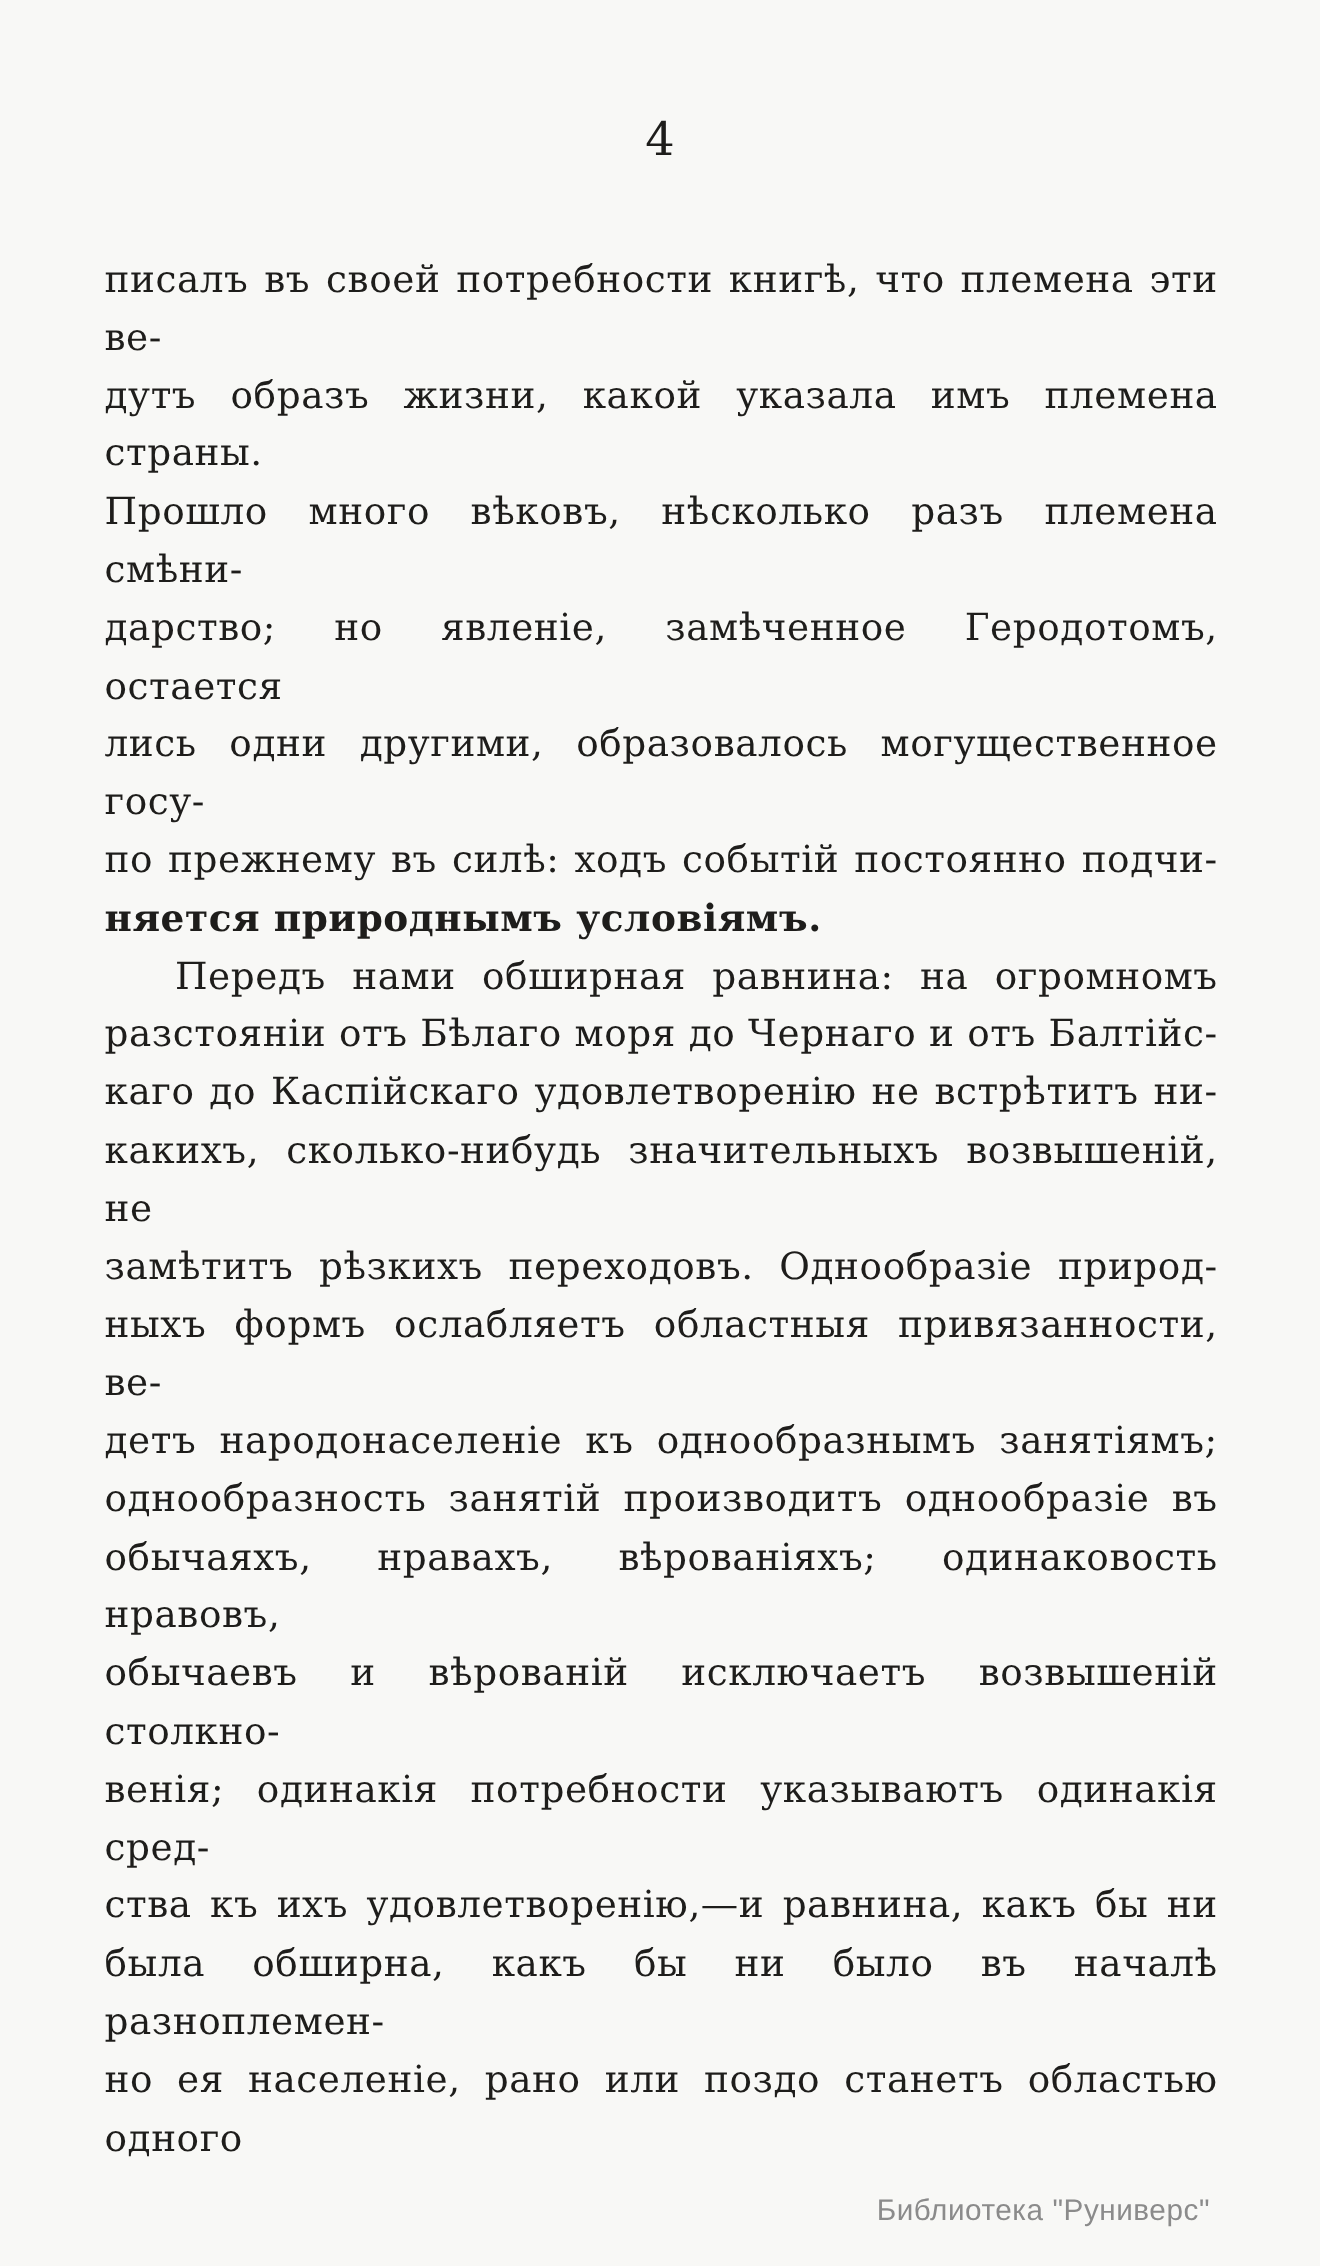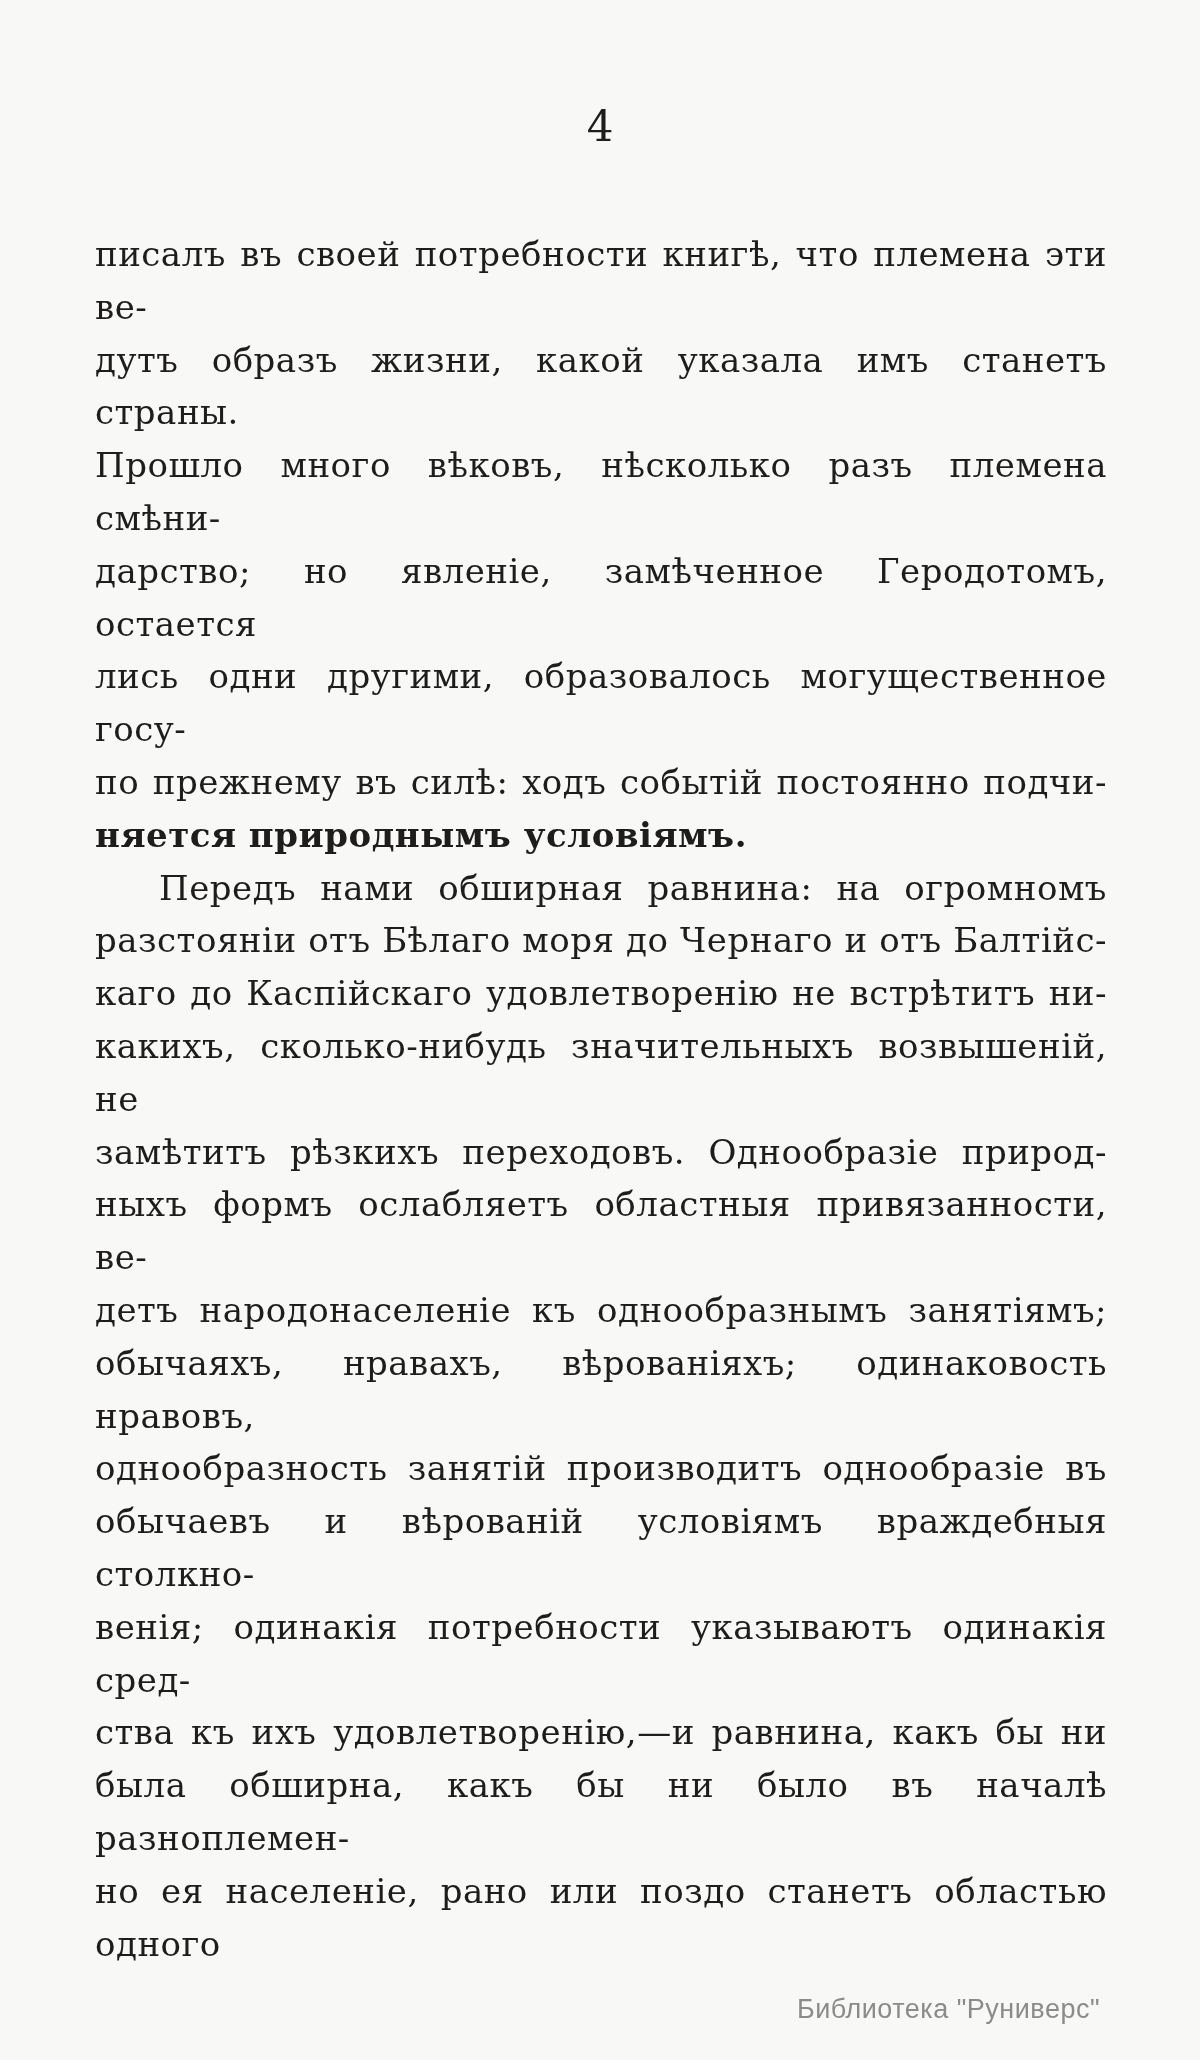--- a/index.html
+++ b/index.html
@@ -65,38 +65,38 @@
 </style>
 </head>
 <body>
 
 <div class="page">
   <div class="page-number">4</div>
 
   <div class="text-column">
       <div class="paragraph">
         <div class="text-line">писалъ въ своей потребности книгѣ, что племена эти ве-</div>
-        <div class="text-line">дутъ образъ жизни, какой указала имъ станетъ страны.</div>
+        <div class="text-line">дутъ образъ жизни, какой указала имъ племена страны.</div>
         <div class="text-line">Прошло много вѣковъ,  нѣсколько разъ племена смѣни-</div>
         <div class="text-line">дарство;  но явленіе,  замѣченное Геродотомъ,  остается</div>
         <div class="text-line">лись одни другими, образовалось могущественное госу-</div>
         <div class="text-line">по прежнему въ  силѣ:  ходъ  событій  постоянно подчи-</div>
         <div class="text-line last">няется природнымъ условіямъ.</div>
       </div>
       <div class="paragraph">
         <div class="text-line indent">Передъ  нами  обширная  равнина:  на  огромномъ</div>
         <div class="text-line">разстояніи отъ Бѣлаго моря до Чернаго и отъ Балтійс-</div>
         <div class="text-line">каго до Каспійскаго удовлетворенію не встрѣтитъ ни-</div>
         <div class="text-line">какихъ,  сколько-нибудь  значительныхъ  возвышеній, не</div>
         <div class="text-line">замѣтитъ  рѣзкихъ  переходовъ.  Однообразіе  природ-</div>
         <div class="text-line">ныхъ формъ ослабляетъ  областныя привязанности, ве-</div>
         <div class="text-line">детъ  народонаселеніе  къ  однообразнымъ  занятіямъ;</div>
+        <div class="text-line">однообразность  занятій  производитъ  однообразіе  въ</div>
         <div class="text-line">обычаяхъ, нравахъ, вѣрованіяхъ; одинаковость нравовъ,</div>
-        <div class="text-line">однообразность  занятій  производитъ  однообразіе  въ</div>
-        <div class="text-line">обычаевъ и вѣрованій условіямъ враждебныя столкно-</div>
+        <div class="text-line">обычаевъ и вѣрованій исключаетъ возвышеній столкно-</div>
         <div class="text-line">венія;  одинакія потребности указываютъ  одинакія сред-</div>
         <div class="text-line">ства къ ихъ  удовлетворенію,—и равнина,  какъ бы ни</div>
         <div class="text-line">была обширна, какъ бы ни было въ началѣ разноплемен-</div>
         <div class="text-line">но ея населеніе, рано или поздо станетъ областью одного</div>
       </div>
     </div>
 
   <div class="watermark">Библиотека "Руниверс"</div>
 </div>
 

